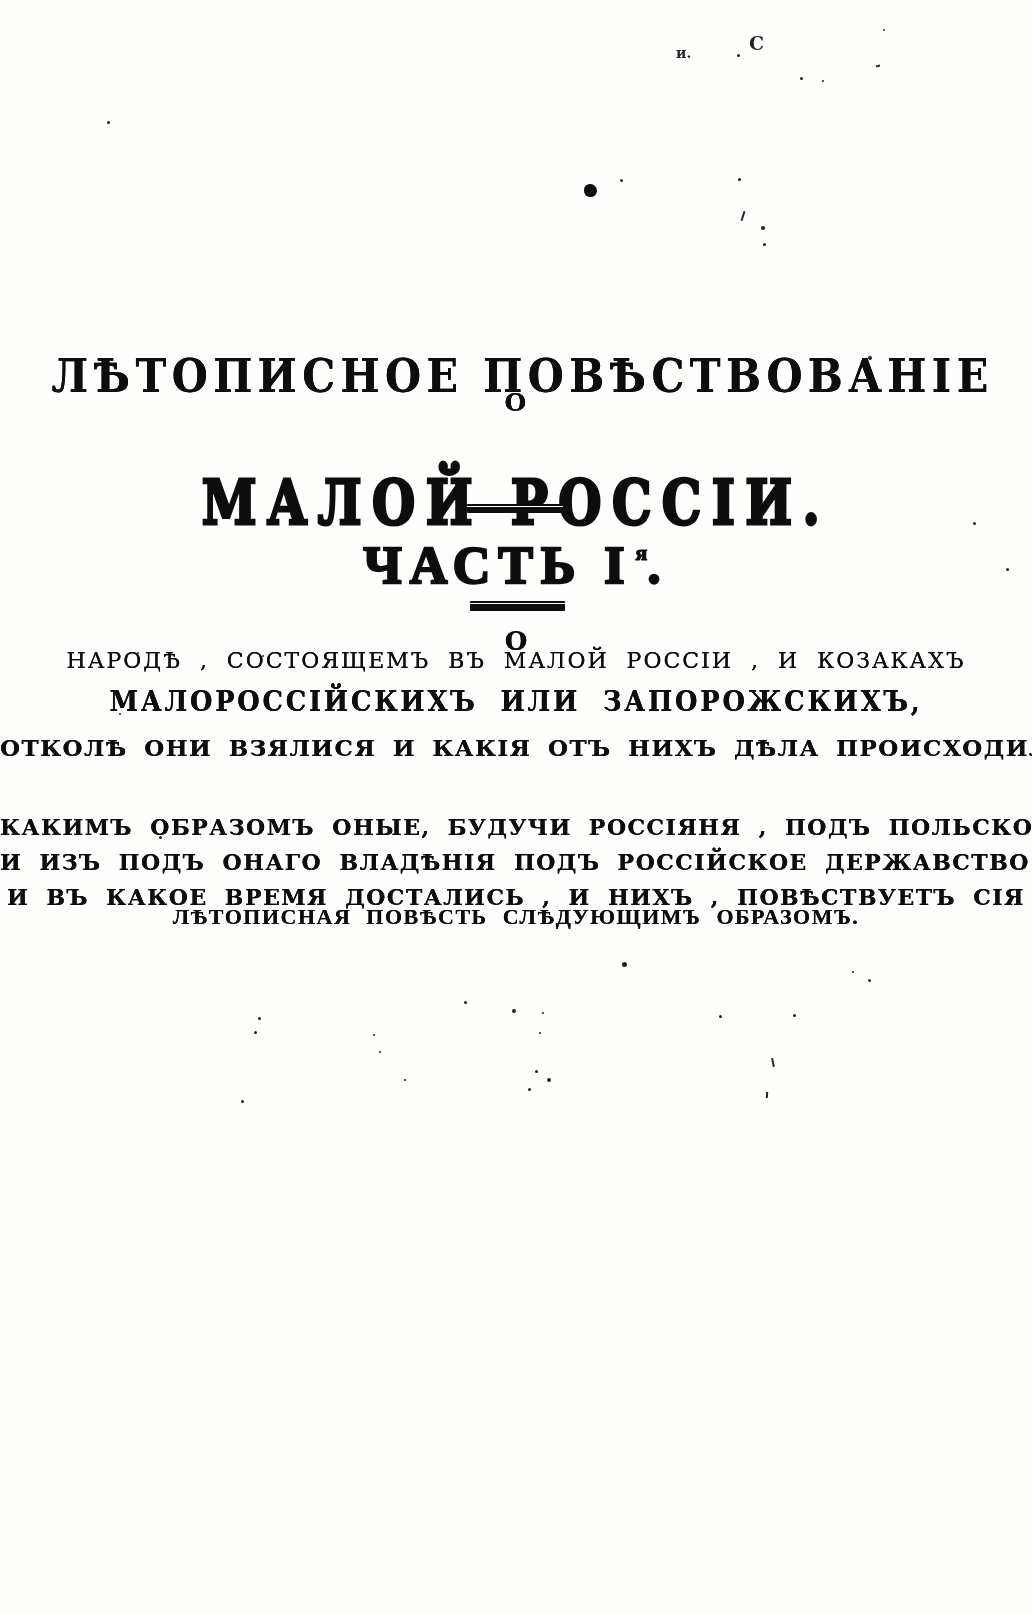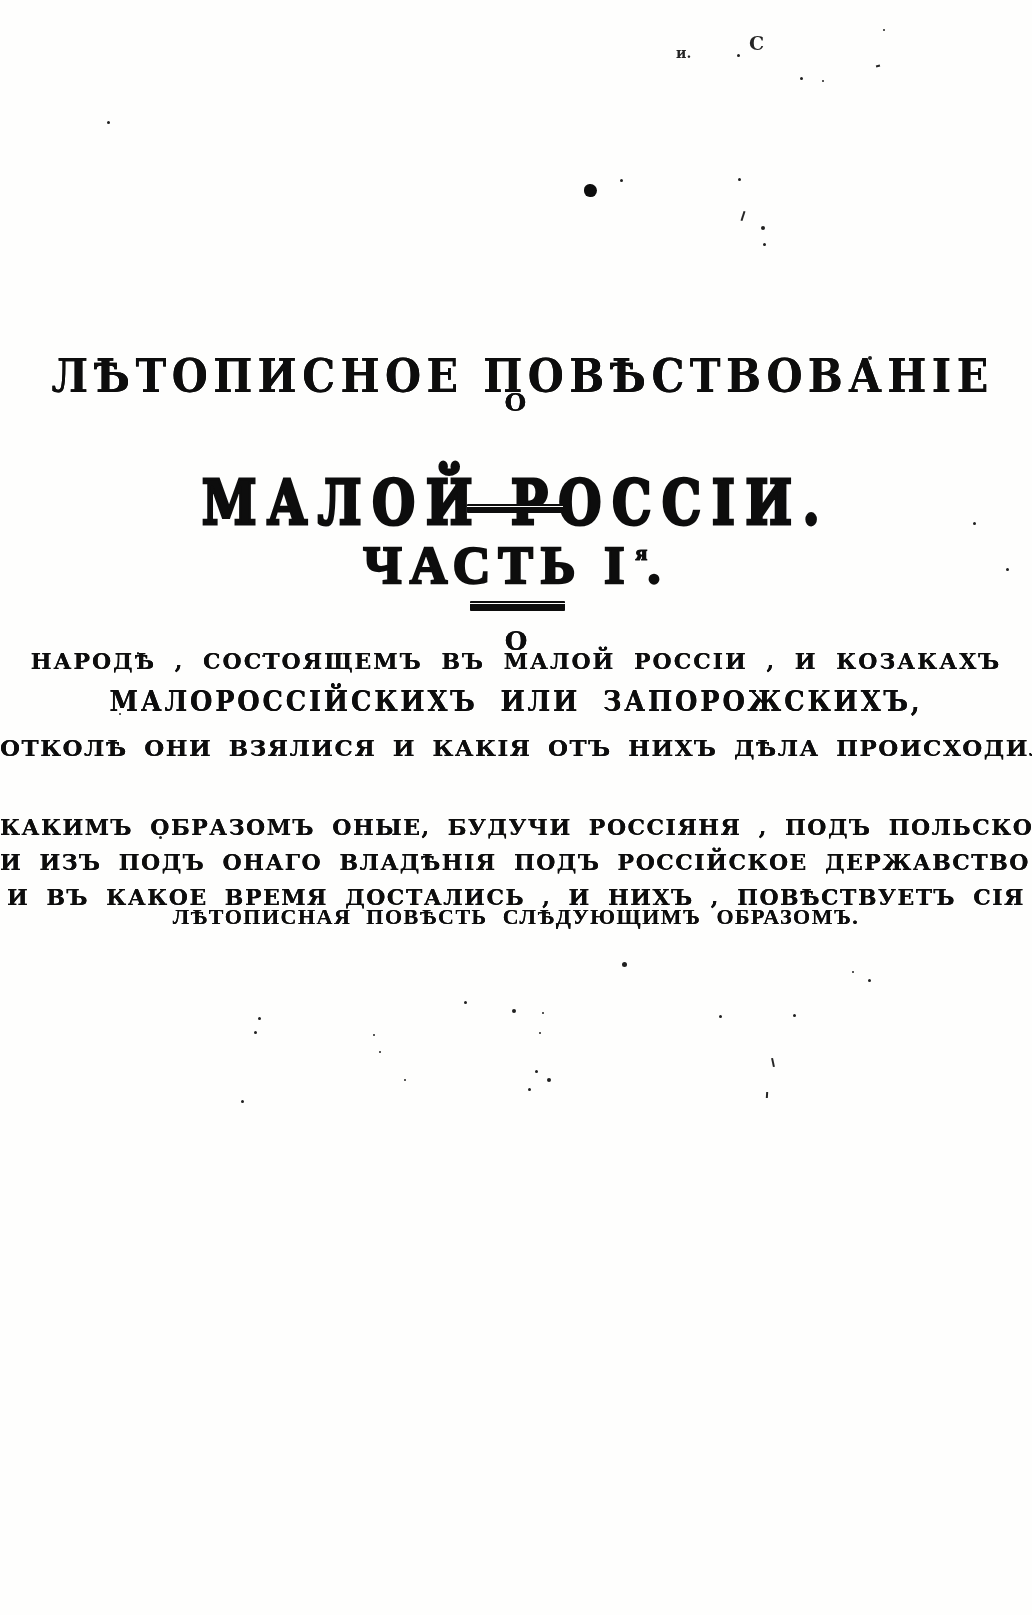--- a/index.html
+++ b/index.html
@@ -40,21 +40,21 @@
     letter-spacing:0;margin-left:3px;
   }
   .rule{
     position:absolute;border-radius:1px;
     background:linear-gradient(to bottom,var(--ink) 0 2px,var(--paper) 2px 3px,var(--ink) 3px 100%);
     box-shadow:0 0 .5px var(--ink);
   }
   #rule-top{top:504px;left:467px;width:96px;height:9px;}
   #rule-bottom{top:601px;left:470px;width:95px;height:10px;}
   .prep2{top:628px;font-size:26px;font-weight:700;}
-  .ln-a{top:650px;font-size:22px;font-weight:700;letter-spacing:2px;word-spacing:9px;}
+  .ln-a{top:650px;font-size:22px;font-weight:400;letter-spacing:2px;word-spacing:9px;}
   .ln-b{top:688px;font-size:28px;font-weight:700;letter-spacing:3px;word-spacing:12px;transform:scaleX(.92);}
   .ln-c{top:736px;font-size:23px;font-weight:700;letter-spacing:1.5px;word-spacing:7px;}
   .takzhe{top:772px;font-size:29px;font-weight:700;font-style:italic;letter-spacing:5px;}
   .ln-p{font-size:22px;font-weight:700;letter-spacing:1.5px;word-spacing:8px;}
   #ln-d{top:816px;}
   #ln-e{top:851px;}
   #ln-f{top:886px;}
   #ln-g{top:906px;font-family:Liberation Serif, serif;}
   
   .art{position:absolute;background:var(--ink);}

